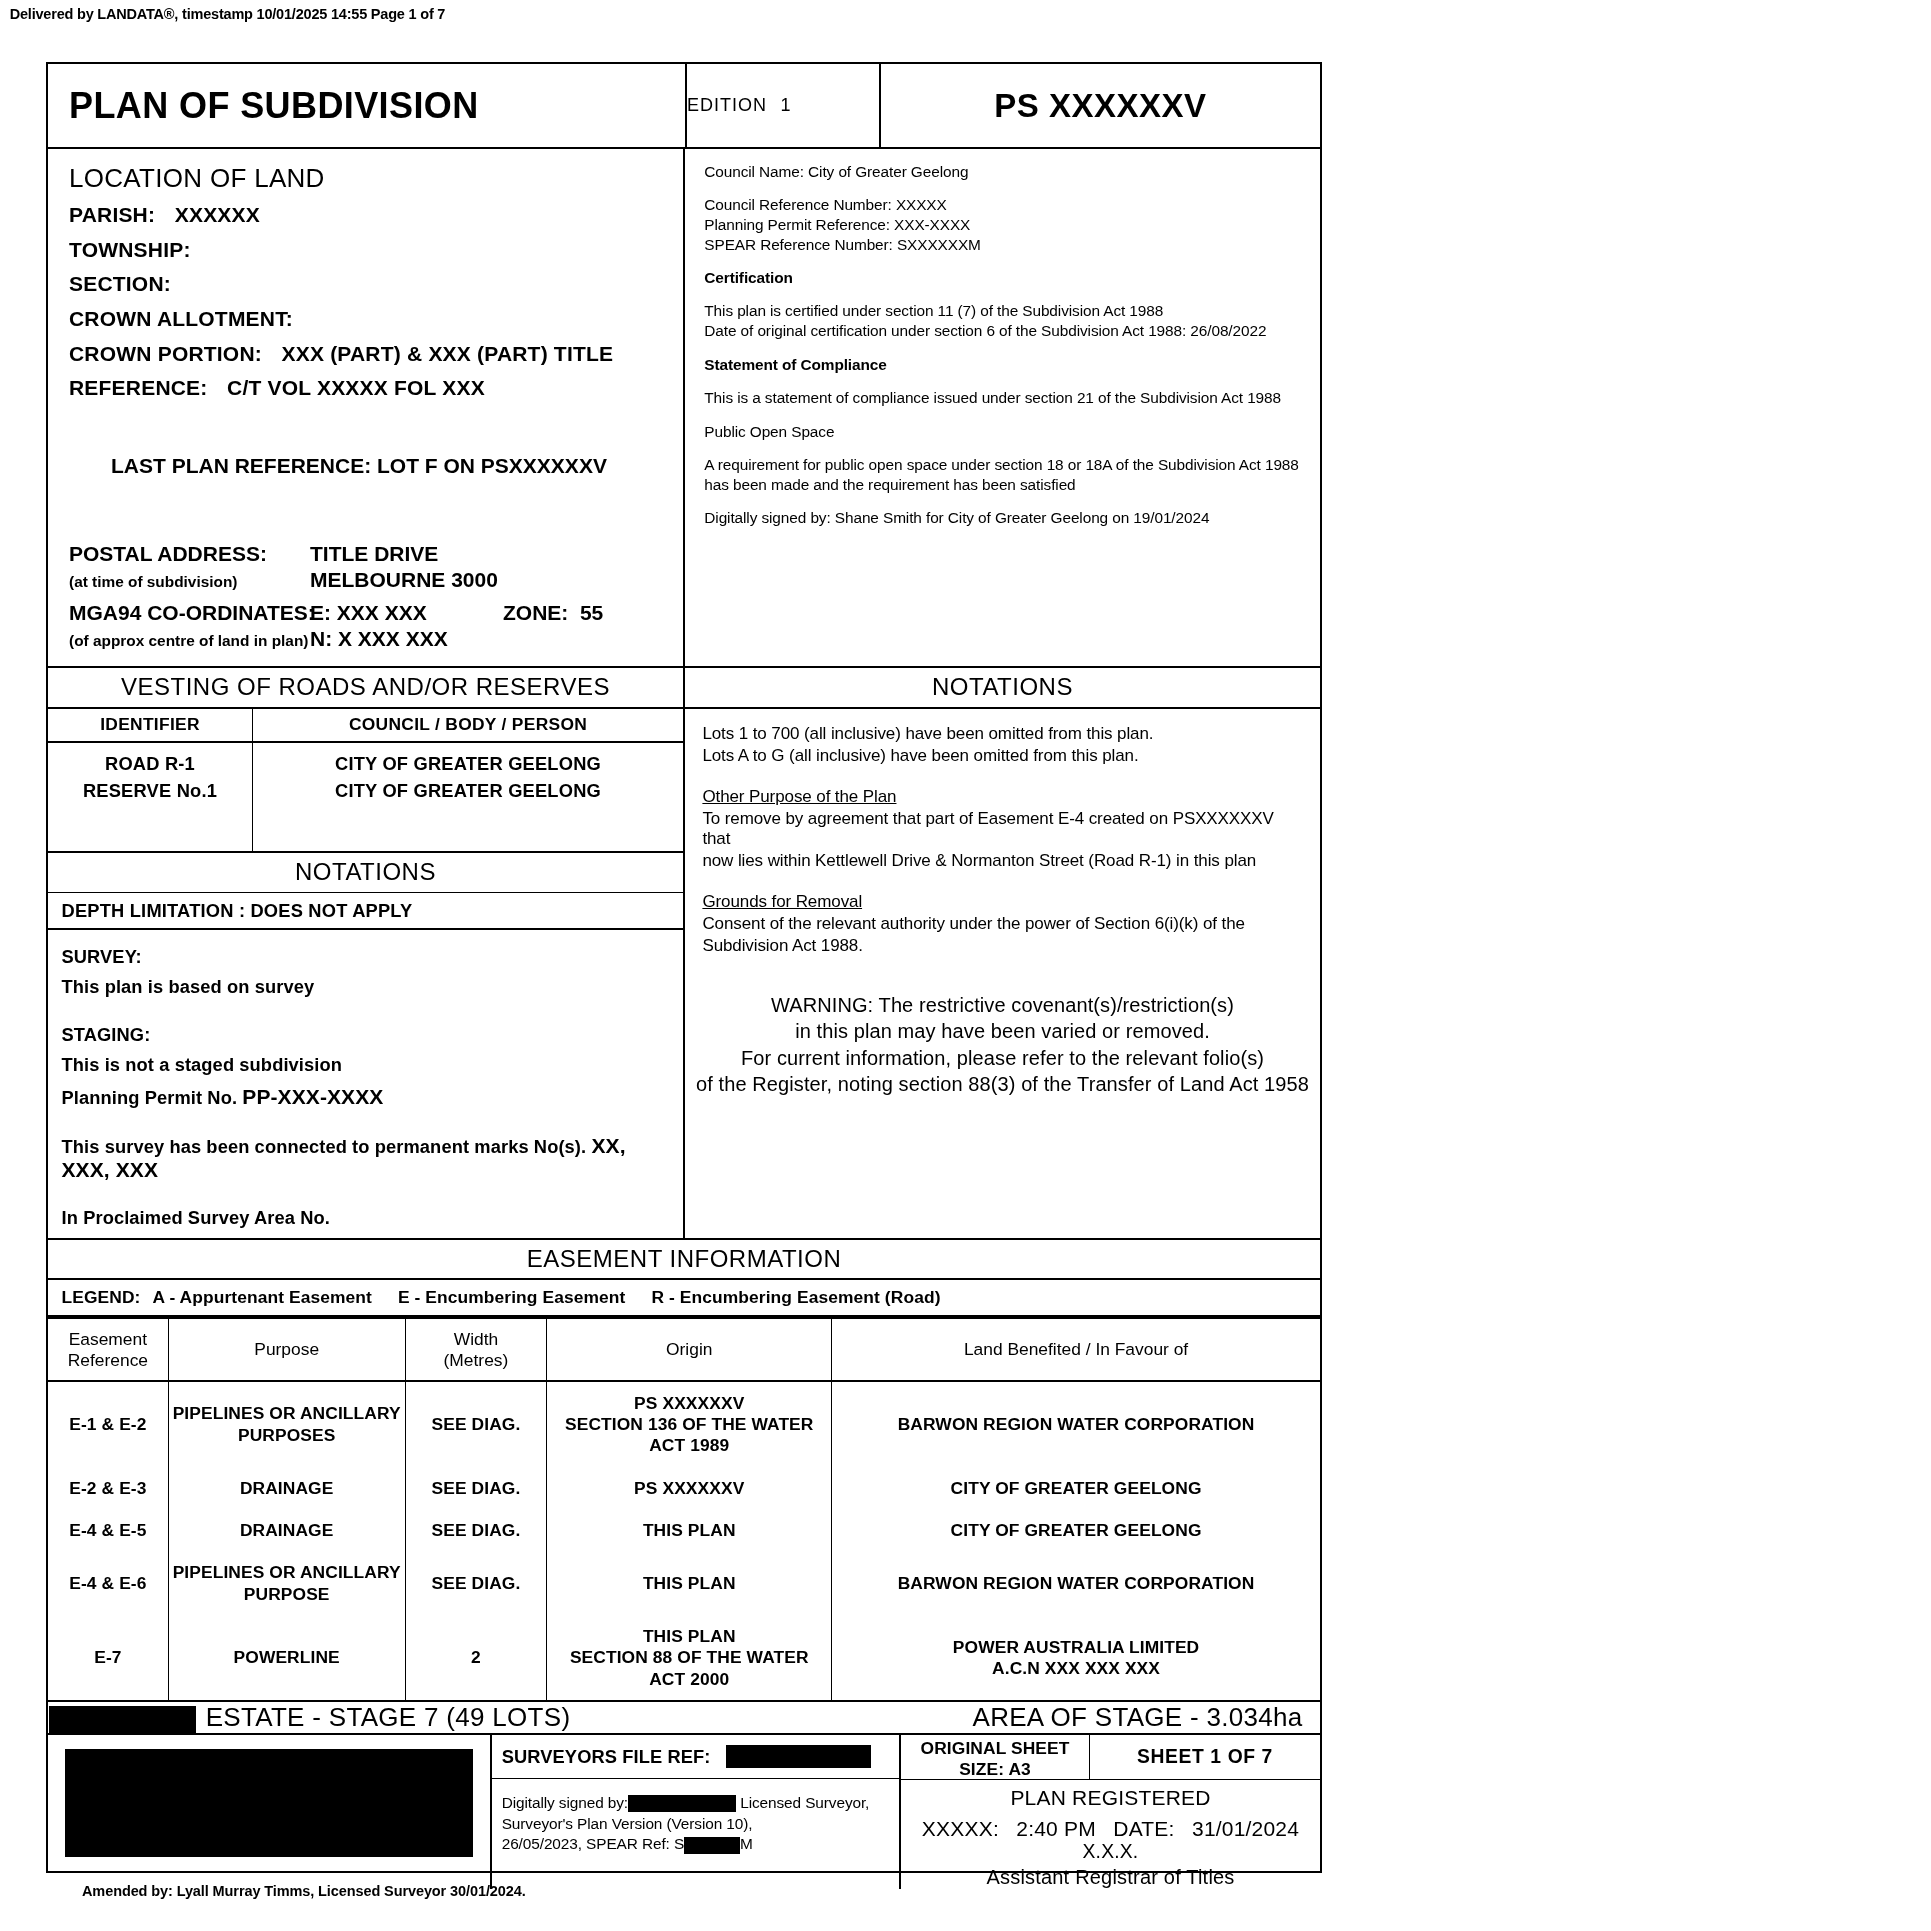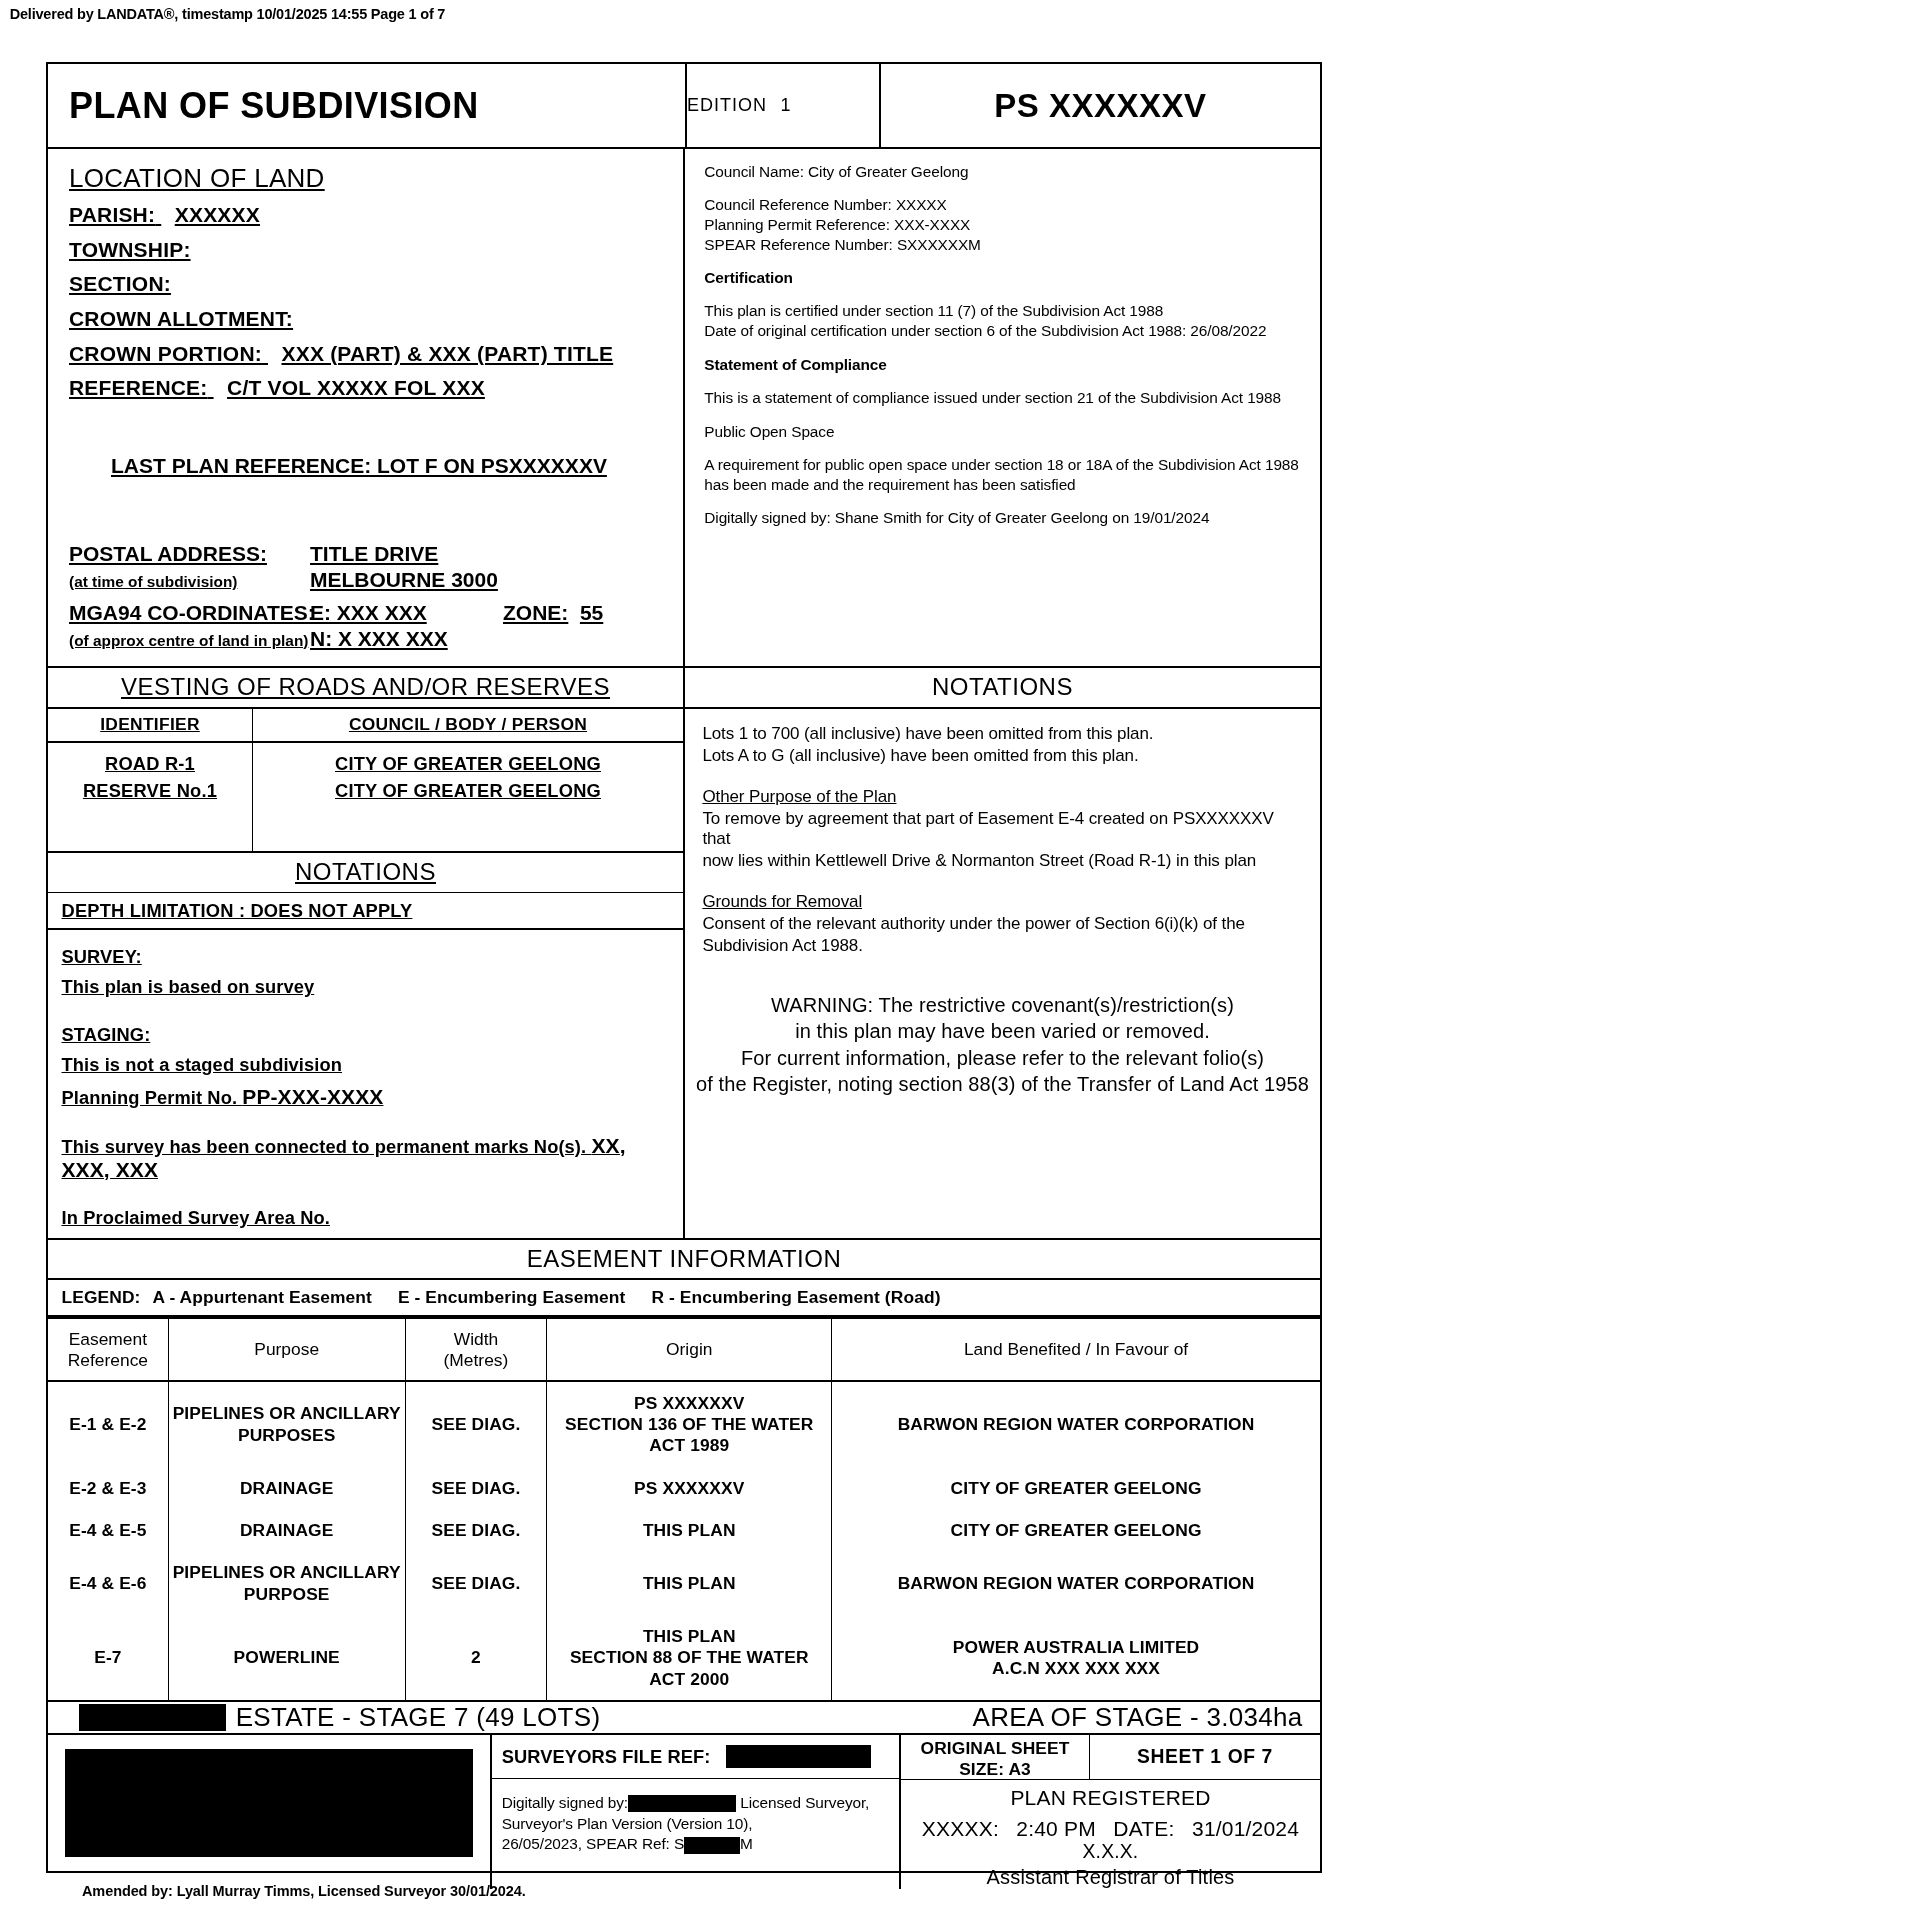--- a/index.html
+++ b/index.html
@@ -78,21 +78,20 @@
 
   
   .band {
     display: flex;
     flex: 0 0 auto;
   }
   .band-left {
     width: 637px;
     box-sizing: border-box;
     border-right: 2.9px solid #000;
-    text-decoration: underline;
   }
   .band-right {
     flex: 1;
     box-sizing: border-box;
   }
 
   .loc-band { height: 517px; border-bottom: 2.9px solid #000; }
 
   
   .loc-inner { padding: 13.5px 21px 0 21px; }
@@ -286,21 +285,21 @@
 
   
   .estate-row {
     display: flex;
     align-items: center;
     border-top: 2.9px solid #000;
     border-bottom: 2.9px solid #000;
     height: 39px;
     box-sizing: border-box;
   }
-  .estate-left { flex: 1; display: flex; align-items: center; padding-left: 31px; }
+  .estate-left { flex: 1; display: flex; align-items: flex-end; padding-left: 1px; }
   .redact {
     background: #000;
     display: inline-block;
     height: 27px;
   }
   .estate-name {
     font-size: 26px;
     letter-spacing: 0.3px;
     margin-left: 9.7px;
     white-space: nowrap;

